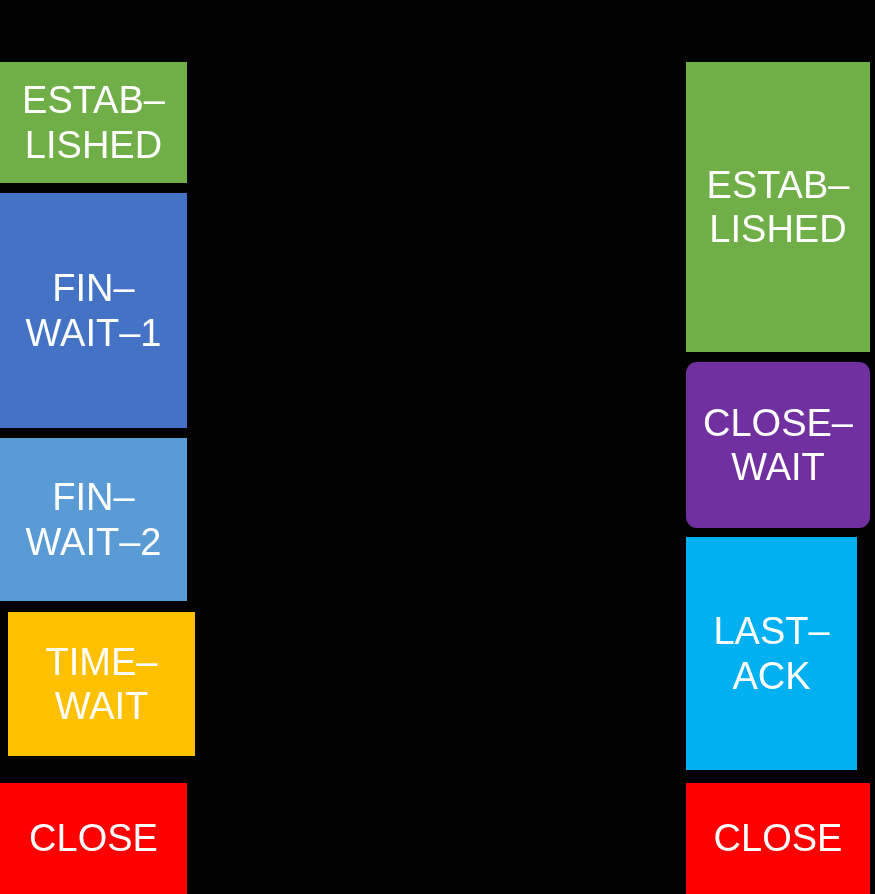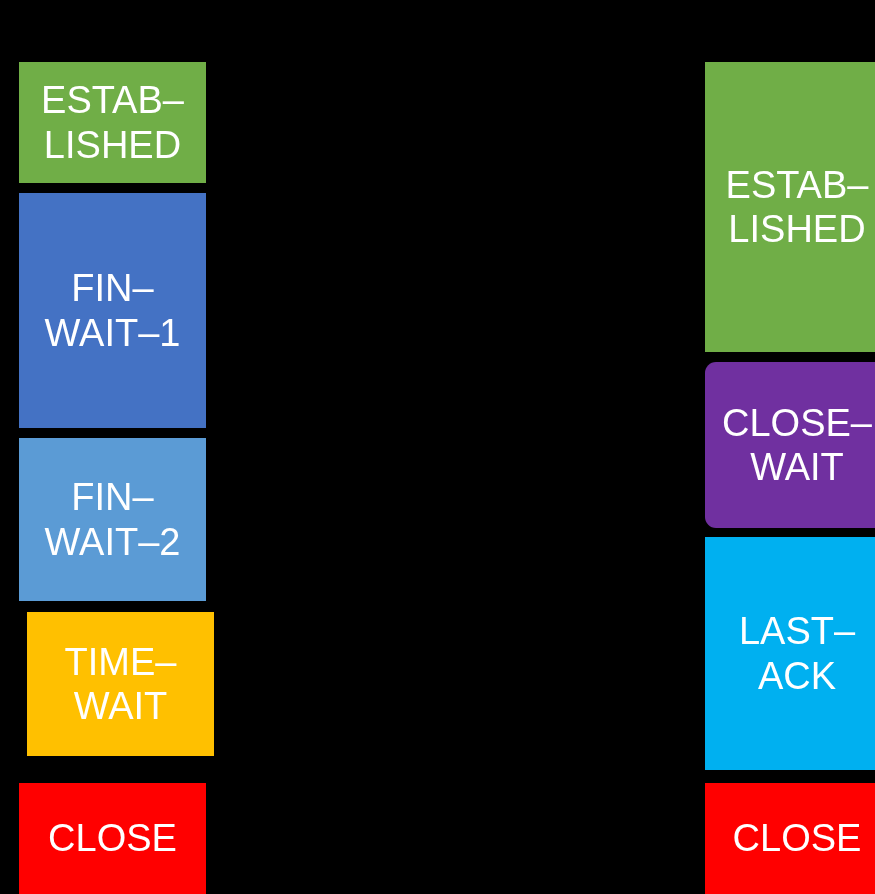--- a/index.html
+++ b/index.html
@@ -15,21 +15,20 @@
     position: relative;
     width: 875px;
     height: 894px;
     background: #000000;
     overflow: hidden;
   }
   .state-column {
     position: absolute;
     top: 0;
     height: 894px;
-    margin-left: 19px;
   }
   #left-column  { left: 0px;   width: 187px; }
   #right-column { left: 686px; width: 184px; }
 
   .state-box {
     position: absolute;
     box-sizing: border-box;
     display: flex;
     align-items: center;
     justify-content: center;
@@ -65,18 +64,18 @@
 WAIT–2</span></div>
       <div class="state-box" style="left: 8px; width: 187px; top: 612px; height: 144px; background: rgb(255, 192, 0); font-size: 38px;"><span class="state-label">TIME–
 WAIT</span></div>
       <div class="state-box" style="left: 0px; width: 187px; top: 783px; height: 111px; background: rgb(255, 0, 0); font-size: 38px;"><span class="state-label">CLOSE</span></div>
     </div>
   <div class="state-column" id="right-column" style="left: 686px; width: 184px;">
       <div class="state-box" style="left: 0px; width: 184px; top: 62px; height: 290px; background: rgb(112, 174, 71); font-size: 38px;"><span class="state-label">ESTAB–
 LISHED</span></div>
       <div class="state-box" style="left: 0px; width: 184px; top: 362px; height: 166px; background: rgb(112, 48, 160); font-size: 38px; border-radius: 11px;"><span class="state-label">CLOSE–
 WAIT</span></div>
-      <div class="state-box" style="left: 0px; width: 184px; top: 537px; height: 233px; background: rgb(0, 176, 240); font-size: 38px;"><span class="state-label">LAST–
+      <div class="state-box" style="left: 0px; width: 171px; top: 537px; height: 233px; background: rgb(0, 176, 240); font-size: 38px;"><span class="state-label">LAST–
 ACK</span></div>
       <div class="state-box" style="left: 0px; width: 184px; top: 783px; height: 111px; background: rgb(255, 0, 0); font-size: 38px;"><span class="state-label">CLOSE</span></div>
     </div>
 
 </div>
 
 </body></html>

